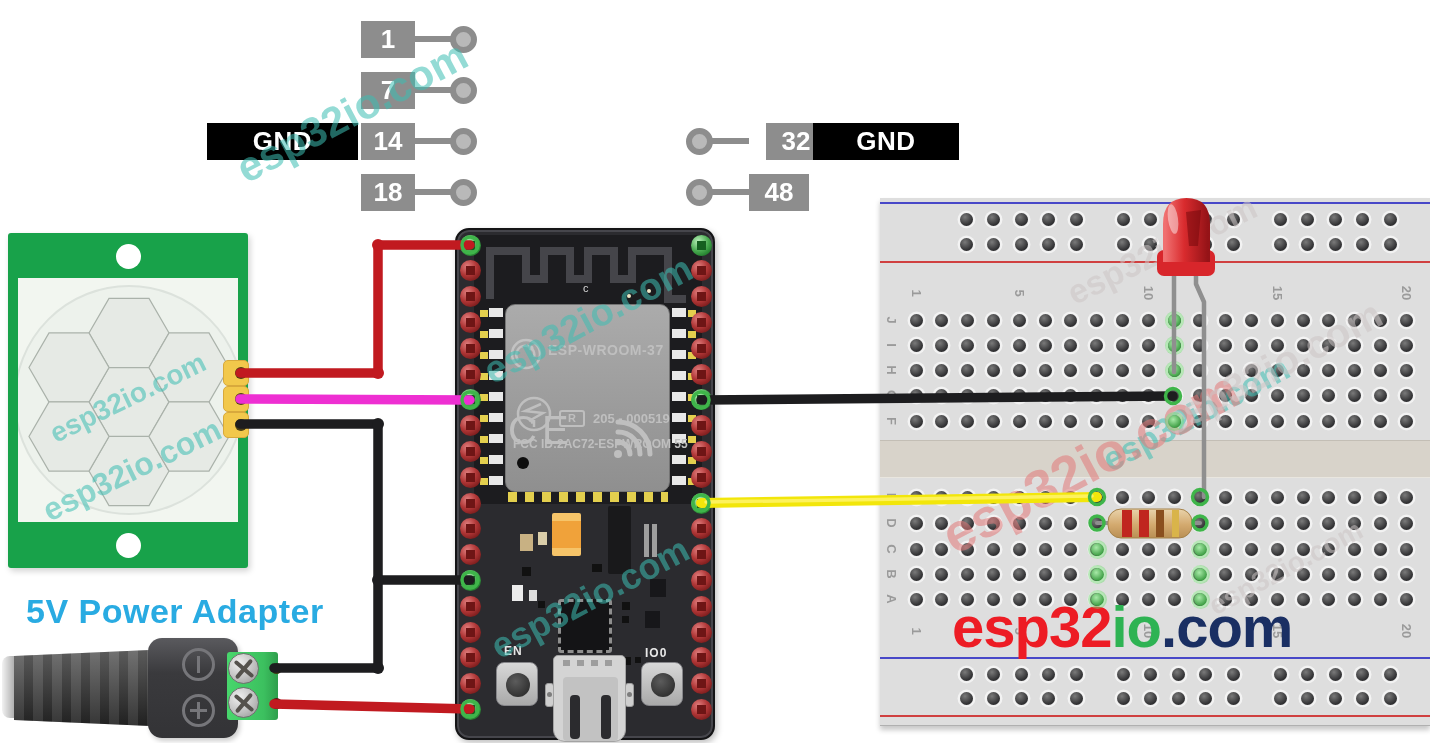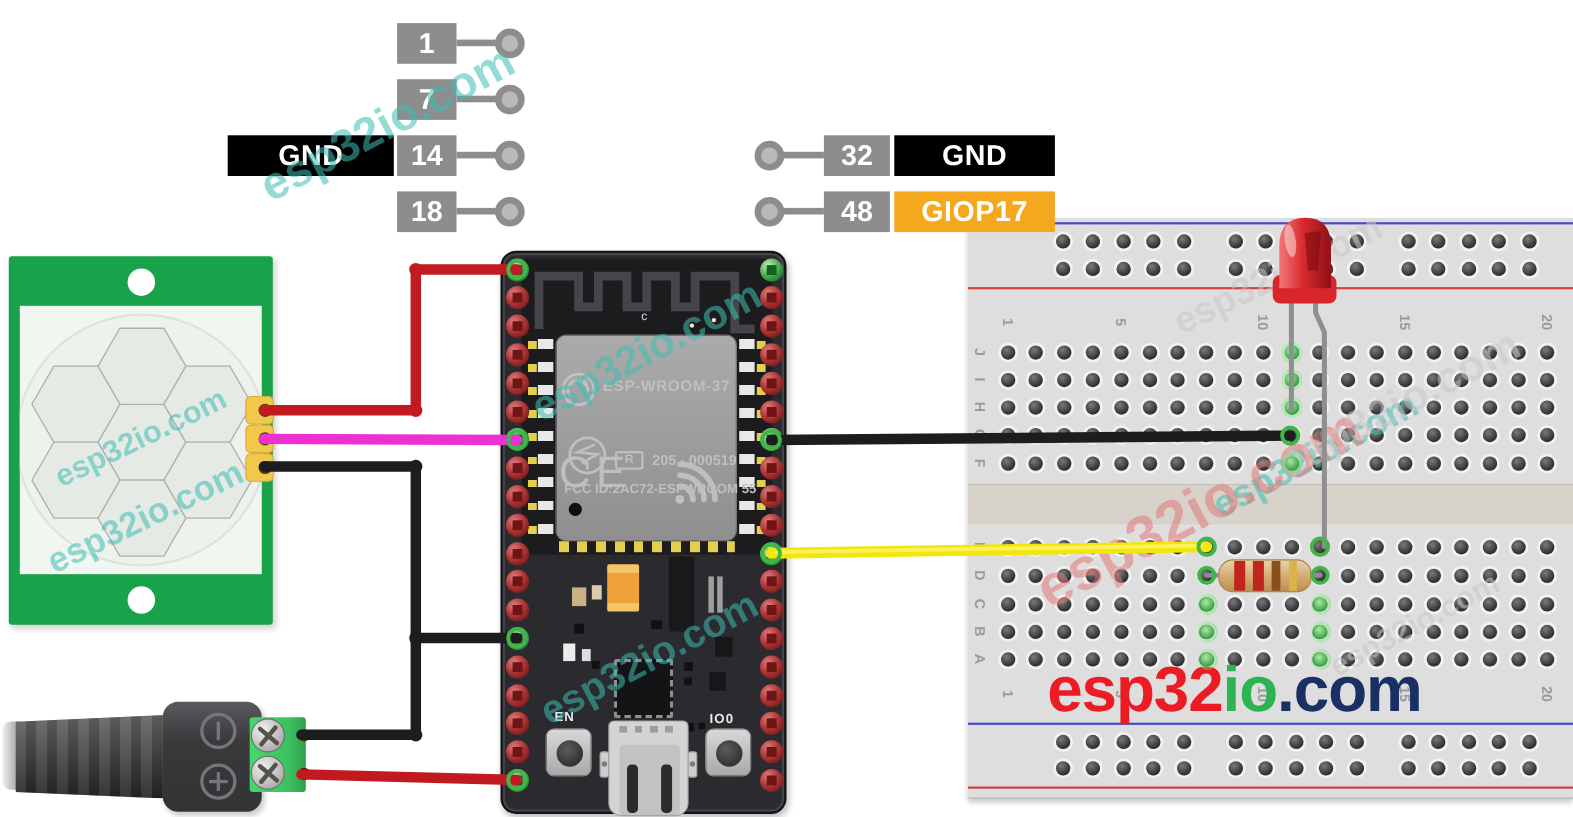--- a/index.html
+++ b/index.html
@@ -436,27 +436,26 @@
     <div class="pcirc" style="left:450px;top:128px"></div>
 
     <div class="pnum" style="left:361px;top:174px;width:54px">18</div>
     <div class="pline" style="left:415px;top:189px;width:38px"></div>
     <div class="pcirc" style="left:450px;top:179px"></div>
   </div>
 
   <div class="layer" style="z-index:20">
     <div class="pcirc" style="left:686px;top:128px"></div>
     <div class="pline" style="left:711px;top:138px;width:38px"></div>
-    <div class="pnum" style="left:749px;top:123px;width:60px">32</div>
+    <div class="pnum" style="left:766px;top:123px;width:60px">32</div>
     <div class="plabel" style="left: 813px; top: 123px; width: 146px; background: rgb(0, 0, 0);">GND</div>
 
     <div class="pcirc" style="left:686px;top:179px"></div>
     <div class="pline" style="left:711px;top:189px;width:38px"></div>
     <div class="pnum" style="left:749px;top:174px;width:60px">48</div>
-    <div class="plabel" style="left: 813px; top: 174px; width: 146px; background: rgb(243, 168, 29);">GIOP17</div>
   </div>
 
   <div id="pir" class="abs" style="z-index: 20; background: rgb(24, 162, 74);">
     <div class="mounthole" style="left:108px;top:11px"></div>
     <div class="mounthole" style="left:108px;top:300px"></div>
     <div id="pir-panel">
       <div id="pir-dome"></div>
       <svg id="pir-hex" width="220" height="244" style="position:absolute;left:0;top:0">
           <polygon points="151.0,124.0 131.0,158.6 91.0,158.6 71.0,124.0 91.0,89.4 131.0,89.4" fill="#e6eae5" stroke="#aab2aa" stroke-width="1.2"></polygon>
           <polygon points="151.0,55.0 131.0,89.6 91.0,89.6 71.0,55.0 91.0,20.4 131.0,20.4" fill="#e6eae5" stroke="#aab2aa" stroke-width="1.2"></polygon>
@@ -470,20 +469,21 @@
   </div>
   <div class="layer" style="z-index:21">
     <div class="pirpad" style="top:360px"></div>
     <div class="pirpad" style="top:386px"></div>
     <div class="pirpad" style="top:412px"></div>
     <div class="pirpadhole" style="top:367px"></div>
     <div class="pirpadhole" style="top:393px"></div>
     <div class="pirpadhole" style="top:419px"></div>
   </div>
 
+  <div id="caption" class="abs" style="z-index: 20; color: rgb(41, 171, 226);">5V Power Adapter</div>
   <div class="layer" style="z-index:20">
     <div id="jack-tip" class="abs"></div>
     <div id="jack-cone" class="abs"></div>
     <div id="jack-body" class="abs">
       <div class="polsym" style="left:34px;top:10px">
         <span style="left:12px;top:5px;width:3px;height:17px"></span>
       </div>
       <div class="polsym" style="left:34px;top:56px">
         <span style="left:12px;top:5px;width:3px;height:17px"></span>
         <span style="left:5px;top:12px;width:17px;height:3px"></span>

